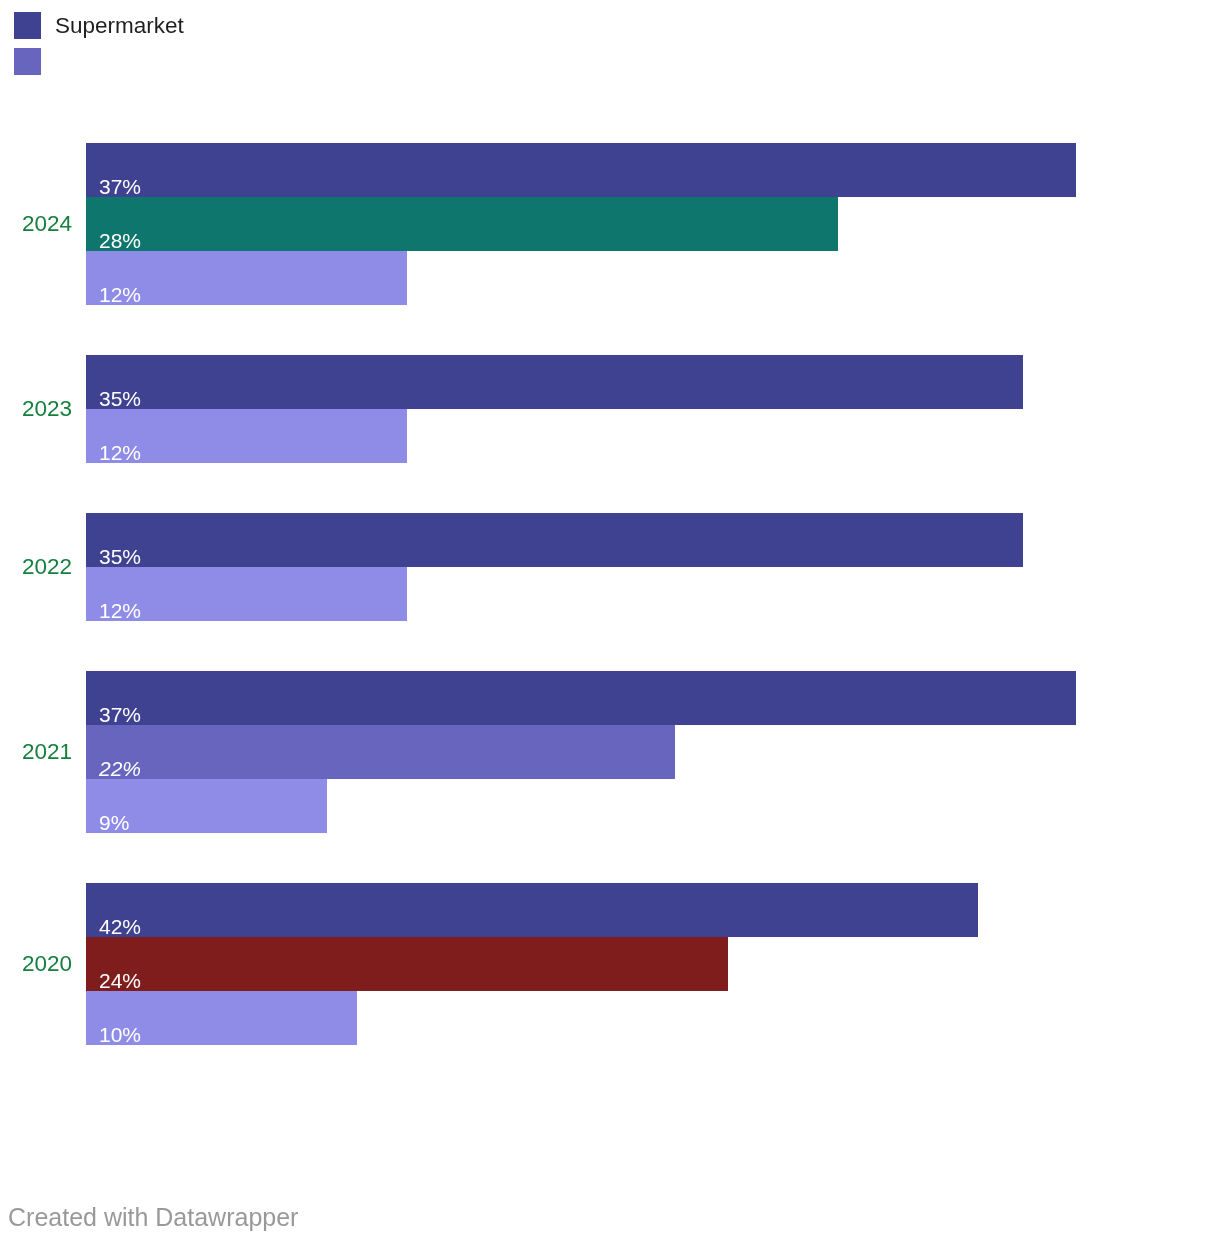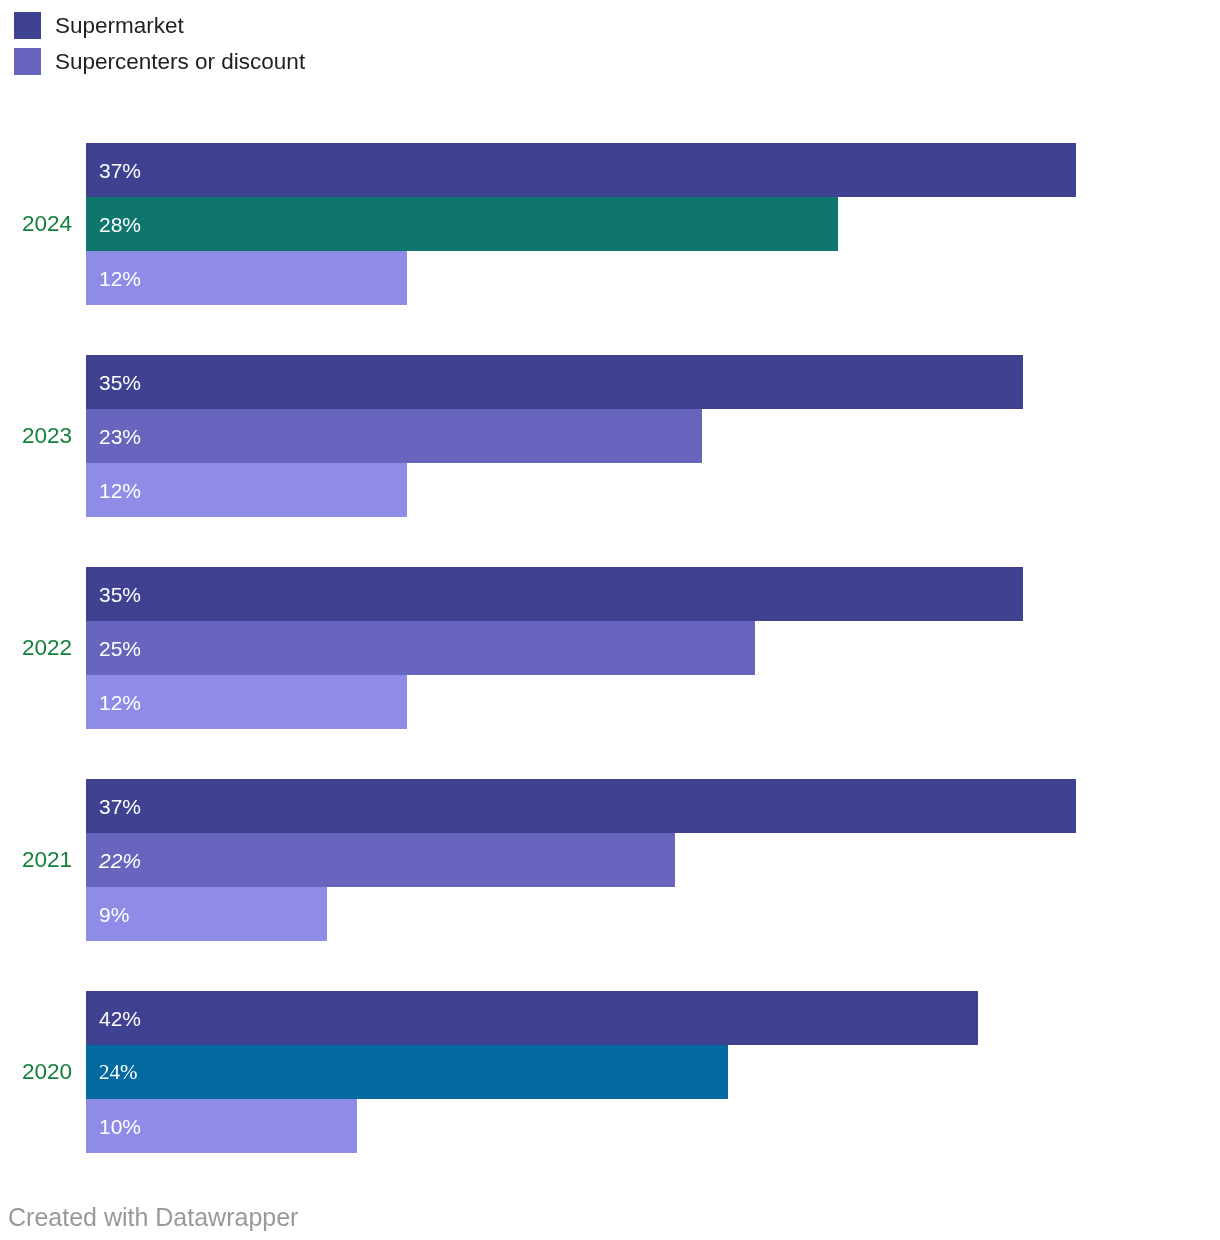--- a/index.html
+++ b/index.html
@@ -74,21 +74,21 @@
     flex-direction: column;
   }
   .bar-row {
     height: 54px;
     display: flex;
     align-items: center;
   }
   .bar {
     height: 54px;
     display: flex;
-    align-items: center;
+    align-items: flex-end;
     box-sizing: border-box;
     padding-left: 13px;
   }
   .bar-value {
     font-size: 21px;
     color: #ffffff;
     line-height: 1;
     white-space: nowrap;
   }
 
@@ -104,21 +104,20 @@
 </head>
 <body>
 
 <div id="legend">
   <div class="legend-item">
     <span class="legend-swatch" style="background: rgb(63, 65, 145);"></span>
     <span class="legend-label">Supermarket</span>
   </div>
   <div class="legend-item">
     <span class="legend-swatch" style="background: rgb(103, 101, 189);"></span>
-    <span class="legend-label">Supercenters or discount</span>
   </div>
 </div>
 
 <div id="chart">
     <div class="year-group">
       <div class="year-label">2024</div>
       <div class="bars">
         <div class="bar-row">
           <div class="bar" style="background: rgb(63, 65, 145); width: 990.19px;">
             <span class="bar-value">37%</span>
@@ -138,45 +137,35 @@
     </div>
     <div class="year-group">
       <div class="year-label">2023</div>
       <div class="bars">
         <div class="bar-row">
           <div class="bar" style="background: rgb(63, 65, 145); width: 936.667px;">
             <span class="bar-value">35%</span>
           </div>
         </div>
         <div class="bar-row">
-          <div class="bar" style="background: rgb(103, 101, 189); width: 615.524px;">
-            <span class="bar-value">23%</span>
-          </div>
-        </div>
-        <div class="bar-row">
           <div class="bar" style="background: rgb(143, 140, 232); width: 321.143px;">
             <span class="bar-value">12%</span>
           </div>
         </div>
       </div>
     </div>
     <div class="year-group">
       <div class="year-label">2022</div>
       <div class="bars">
         <div class="bar-row">
           <div class="bar" style="background: rgb(63, 65, 145); width: 936.667px;">
             <span class="bar-value">35%</span>
           </div>
         </div>
         <div class="bar-row">
-          <div class="bar" style="background: rgb(103, 101, 189); width: 669.048px;">
-            <span class="bar-value">25%</span>
-          </div>
-        </div>
-        <div class="bar-row">
           <div class="bar" style="background: rgb(143, 140, 232); width: 321.143px;">
             <span class="bar-value">12%</span>
           </div>
         </div>
       </div>
     </div>
     <div class="year-group">
       <div class="year-label">2021</div>
       <div class="bars">
         <div class="bar-row">
@@ -198,21 +187,21 @@
     </div>
     <div class="year-group">
       <div class="year-label">2020</div>
       <div class="bars">
         <div class="bar-row">
           <div class="bar" style="background: rgb(63, 65, 145); width: 892px;">
             <span class="bar-value">42%</span>
           </div>
         </div>
         <div class="bar-row">
-          <div class="bar" style="background: #0369a1; width: 642.286px; font-family: Liberation Serif, serif;">
+          <div class="bar" style="background: #7f1d1d; width: 642.286px;">
             <span class="bar-value">24%</span>
           </div>
         </div>
         <div class="bar-row">
           <div class="bar" style="background: rgb(143, 140, 232); width: 271px;">
             <span class="bar-value">10%</span>
           </div>
         </div>
       </div>
     </div>

